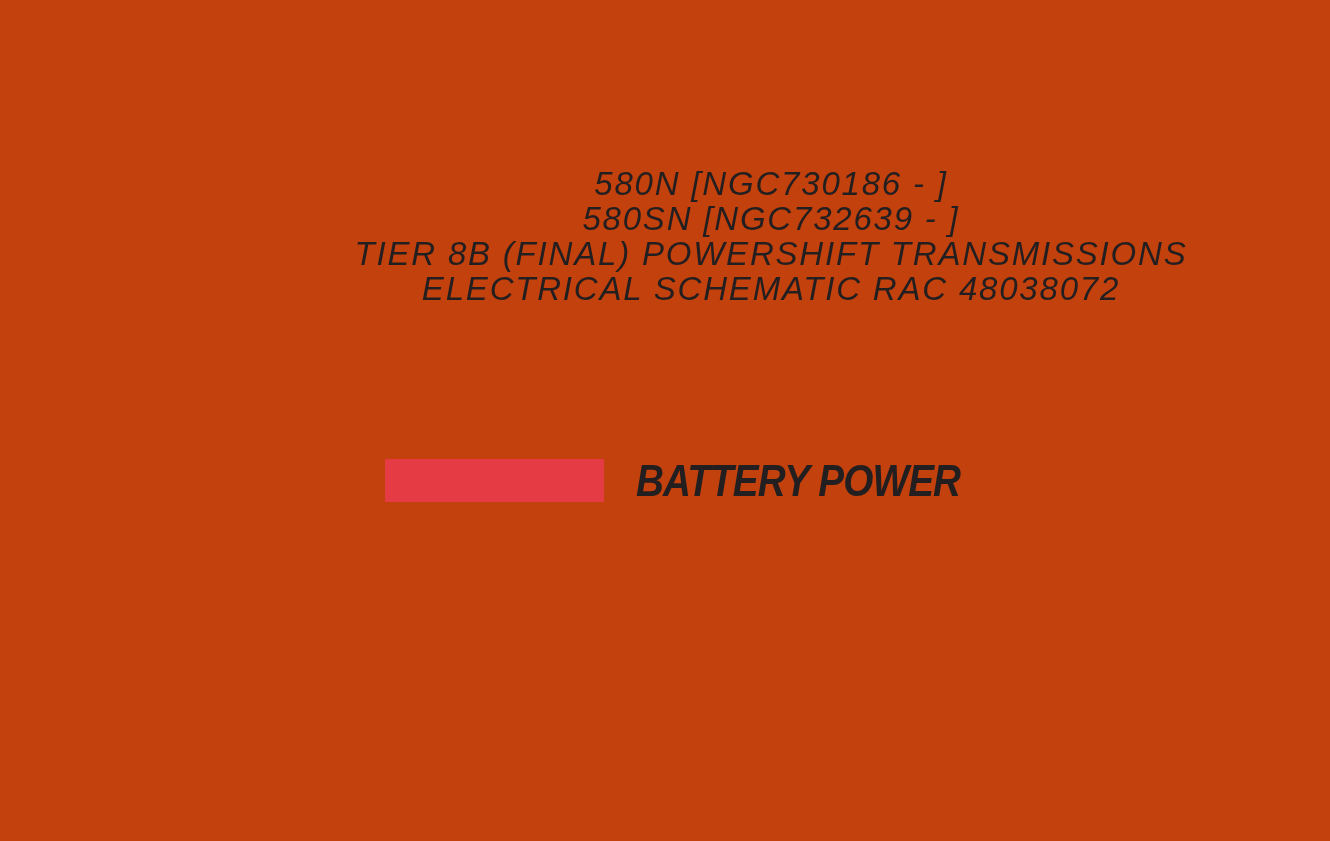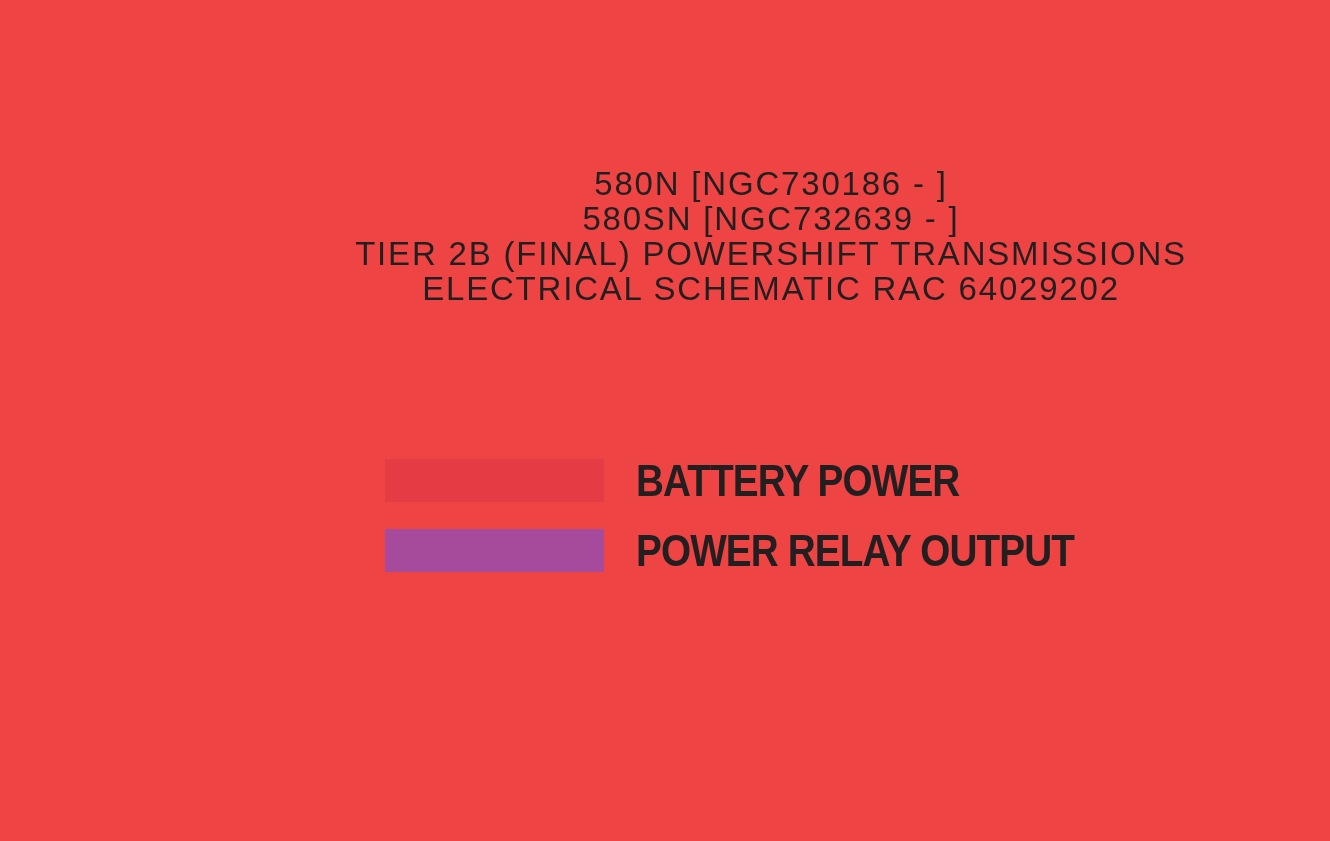--- a/index.html
+++ b/index.html
@@ -7,41 +7,42 @@
     width: 1330px;
     height: 841px;
     background: #ffffff;
     font-family: "Liberation Sans", sans-serif;
     overflow: hidden;
   }
   .page {
     position: relative;
     width: 1330px;
     height: 841px;
-    background: #ef4444;
+    background: #c2410c;
+    font-style: italic;
   }
   .title-block {
     position: absolute;
     top: 166px;
     left: 771px;
     transform: translateX(-50%);
     text-align: center;
     color: #231F20;
     font-size: 33px;
     line-height: 35px;
     letter-spacing: 1.8px;
     white-space: nowrap;
   }
   .legend {
     position: absolute;
     left: 385px;
     top: 459px;
     display: flex;
     flex-direction: column;
-    gap: 27px;
+    gap: 10px;
   }
   .legend-row {
     display: flex;
     align-items: center;
     height: 43px;
   }
   .swatch {
     width: 219px;
     height: 43px;
     flex: 0 0 219px;
@@ -58,33 +59,29 @@
   }
 </style>
 </head>
 <body>
 
 <div class="page">
 
   <div class="title-block">
     <div>580N [NGC730186 - ]</div>
     <div>580SN [NGC732639 - ]</div>
-    <div>TIER 2B (FINAL) POWERSHIFT TRANSMISSIONS</div>
-    <div>ELECTRICAL SCHEMATIC RAC 64029202</div>
+    <div>TIER 8B (FINAL) POWERSHIFT TRANSMISSIONS</div>
+    <div>ELECTRICAL SCHEMATIC RAC 48038072</div>
   </div>
 
   <div class="legend">
 
     <div class="legend-row">
       <div class="swatch" style="background: rgb(229, 59, 69);"></div>
       <div class="legend-label">BATTERY POWER</div>
     </div>
 
 
 
-    <div class="legend-row">
-      <div class="swatch" style="background: rgb(166, 74, 155);"></div>
-      <div class="legend-label">POWER RELAY OUTPUT</div>
-    </div>
 
   </div>
 
 </div>
 
 </body></html>

